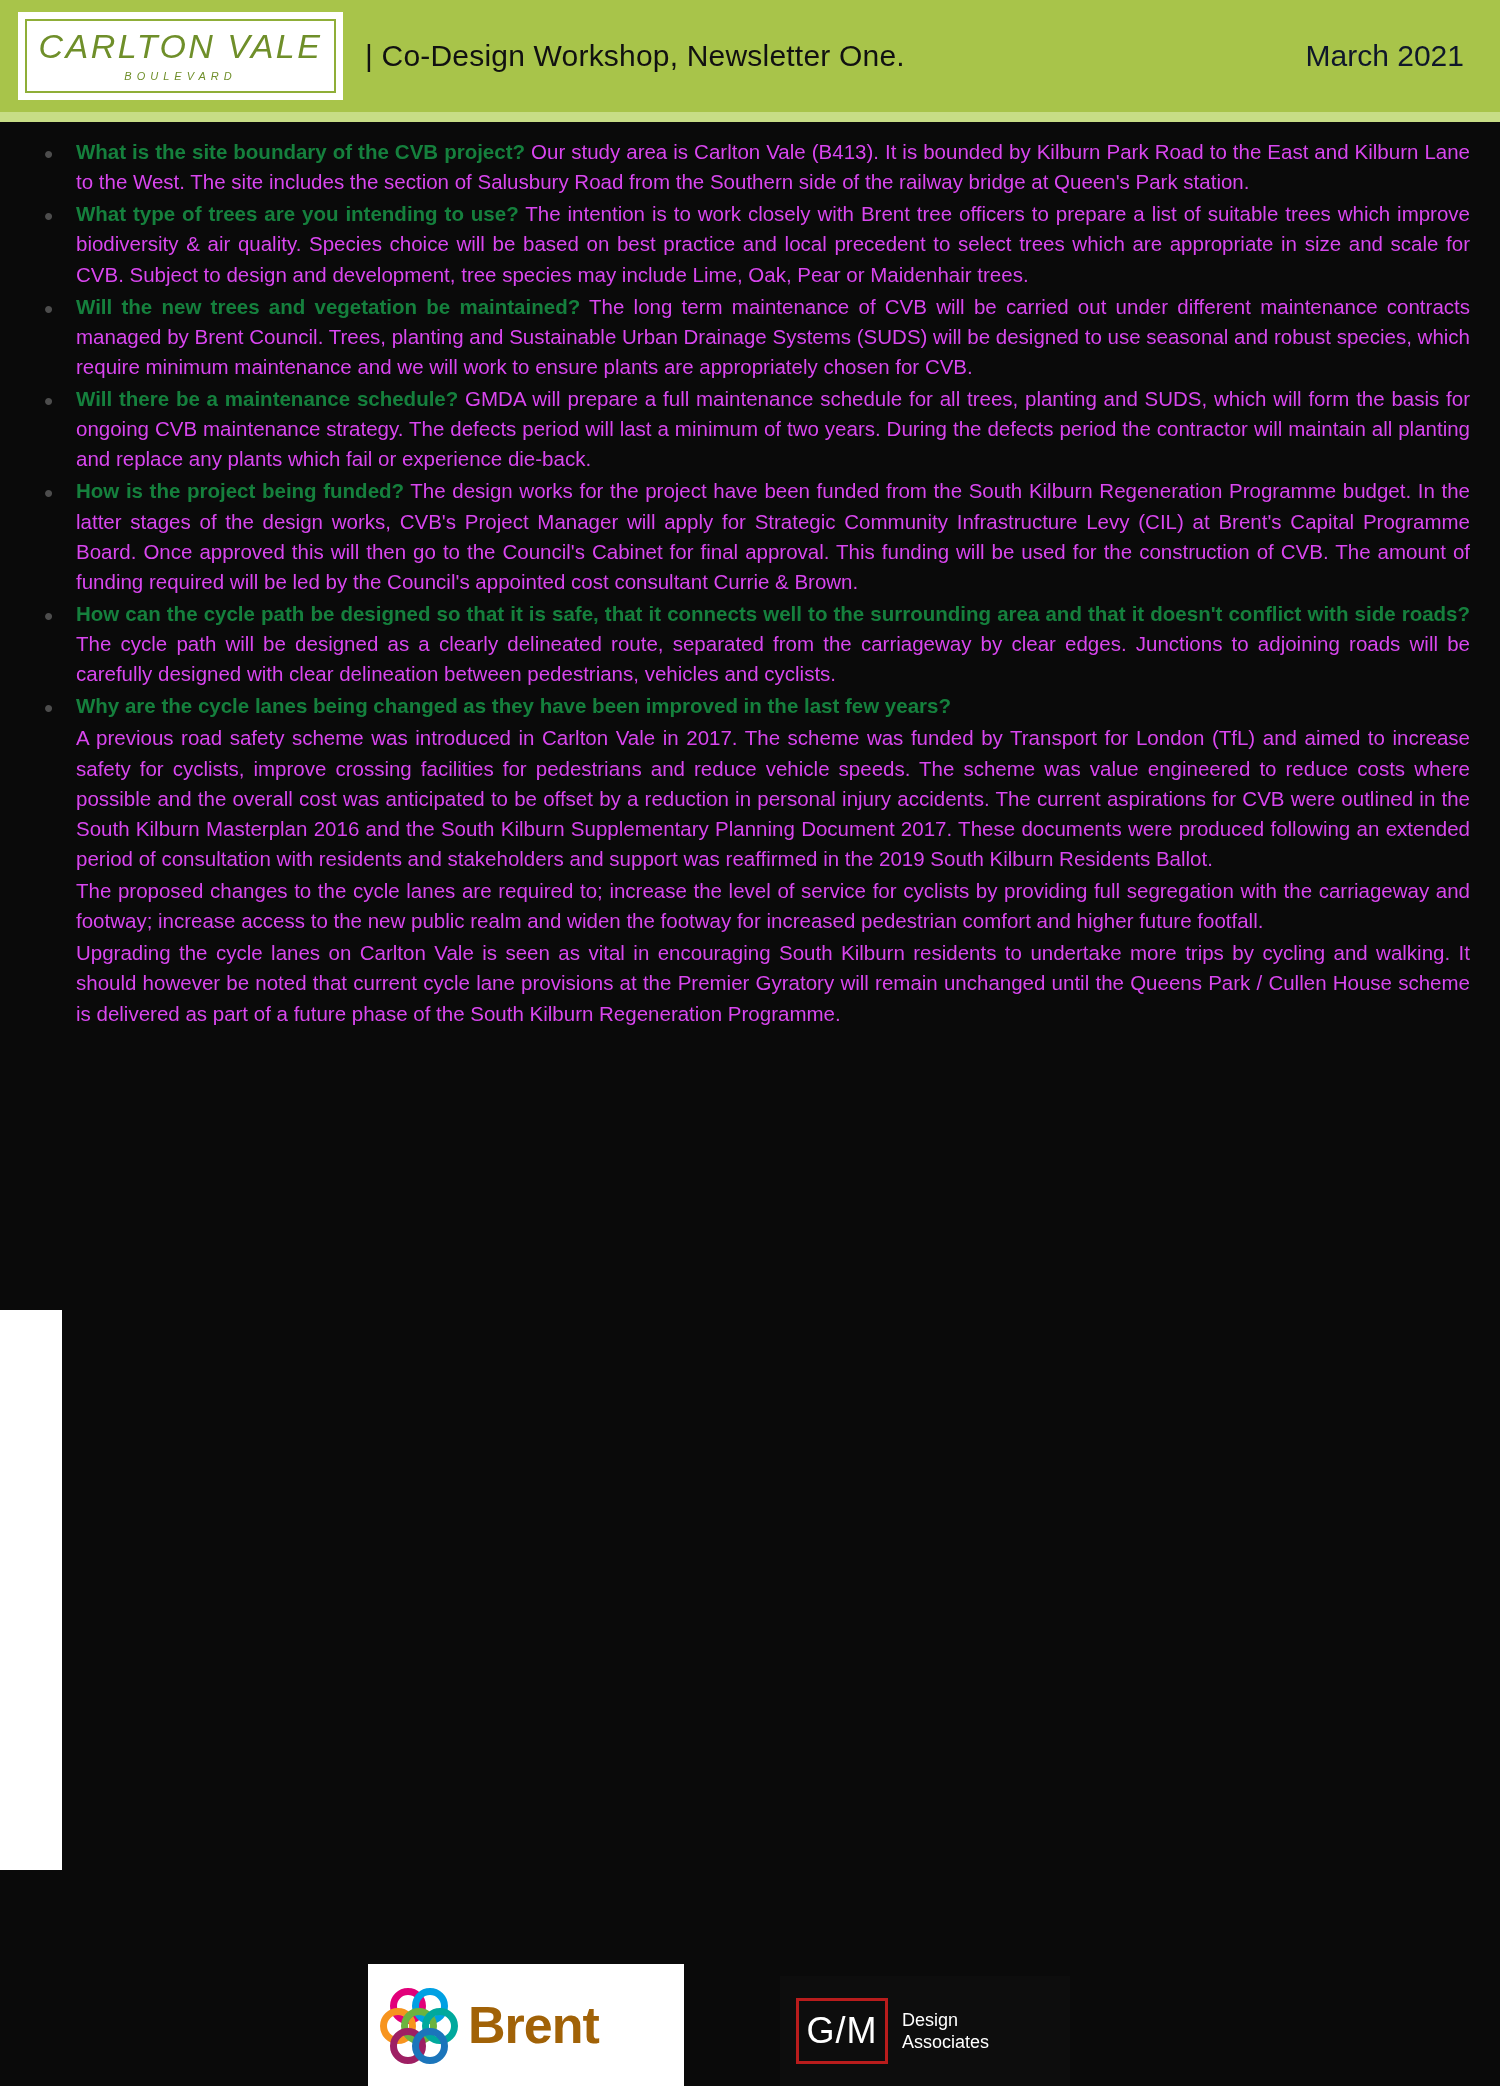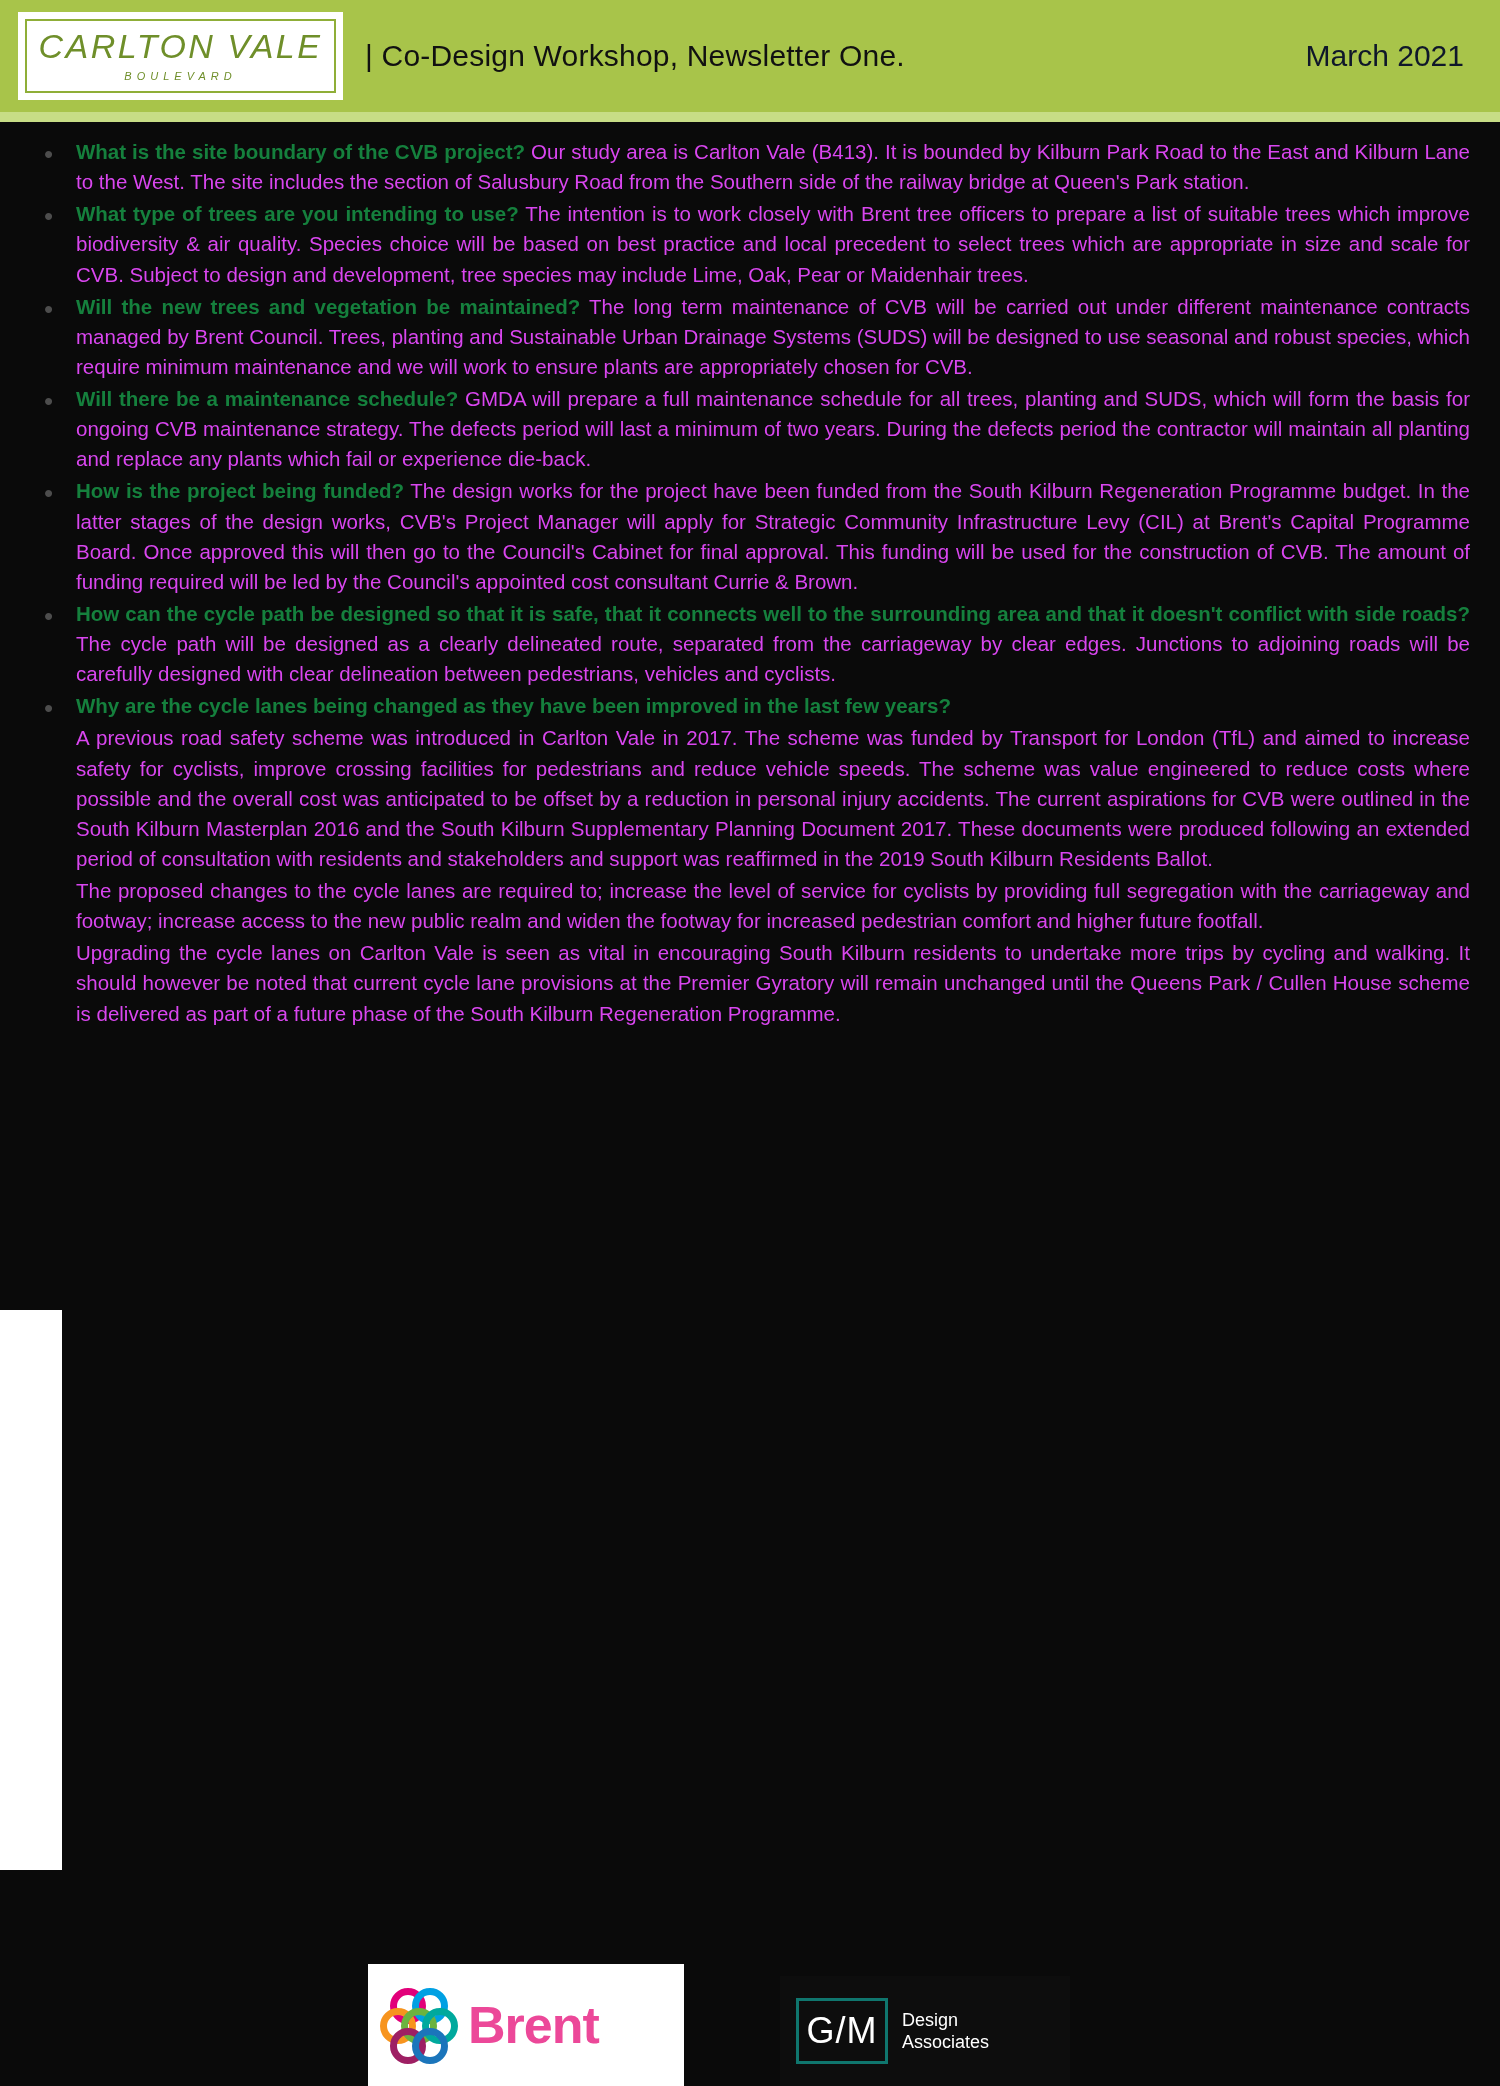--- a/index.html
+++ b/index.html
@@ -190,39 +190,39 @@
   .p1 { top: 2px;  left: 10px; border-color: #e2007a; }
   .p2 { top: 2px;  left: 32px; border-color: #00a0e3; }
   .p3 { top: 22px; left: 0px;  border-color: #f7941e; }
   .p4 { top: 22px; left: 21px; border-color: #6cb33f; }
   .p5 { top: 22px; left: 42px; border-color: #00a99d; }
   .p6 { top: 42px; left: 10px; border-color: #9e1f63; }
   .p7 { top: 42px; left: 32px; border-color: #1b75bb; }
   .brent-word {
     font-size: 52px;
     font-weight: bold;
-    color: #ec4899;
+    color: #a16207;
     letter-spacing: -1px;
   }
   .gm-logo {
     position: absolute;
     left: 780px;
     bottom: 0;
     width: 290px;
     height: 110px;
     background: #0d0d0d;
     display: flex;
     align-items: center;
     padding-left: 16px;
     box-sizing: border-box;
   }
   .gm-mark {
     width: 92px;
     height: 66px;
-    border: 3px solid #0f766e;
+    border: 3px solid #b91c1c;
     color: #ffffff;
     font-size: 36px;
     display: flex;
     align-items: center;
     justify-content: center;
     letter-spacing: 1px;
     margin-right: 14px;
     box-sizing: border-box;
   }
   .gm-text {

